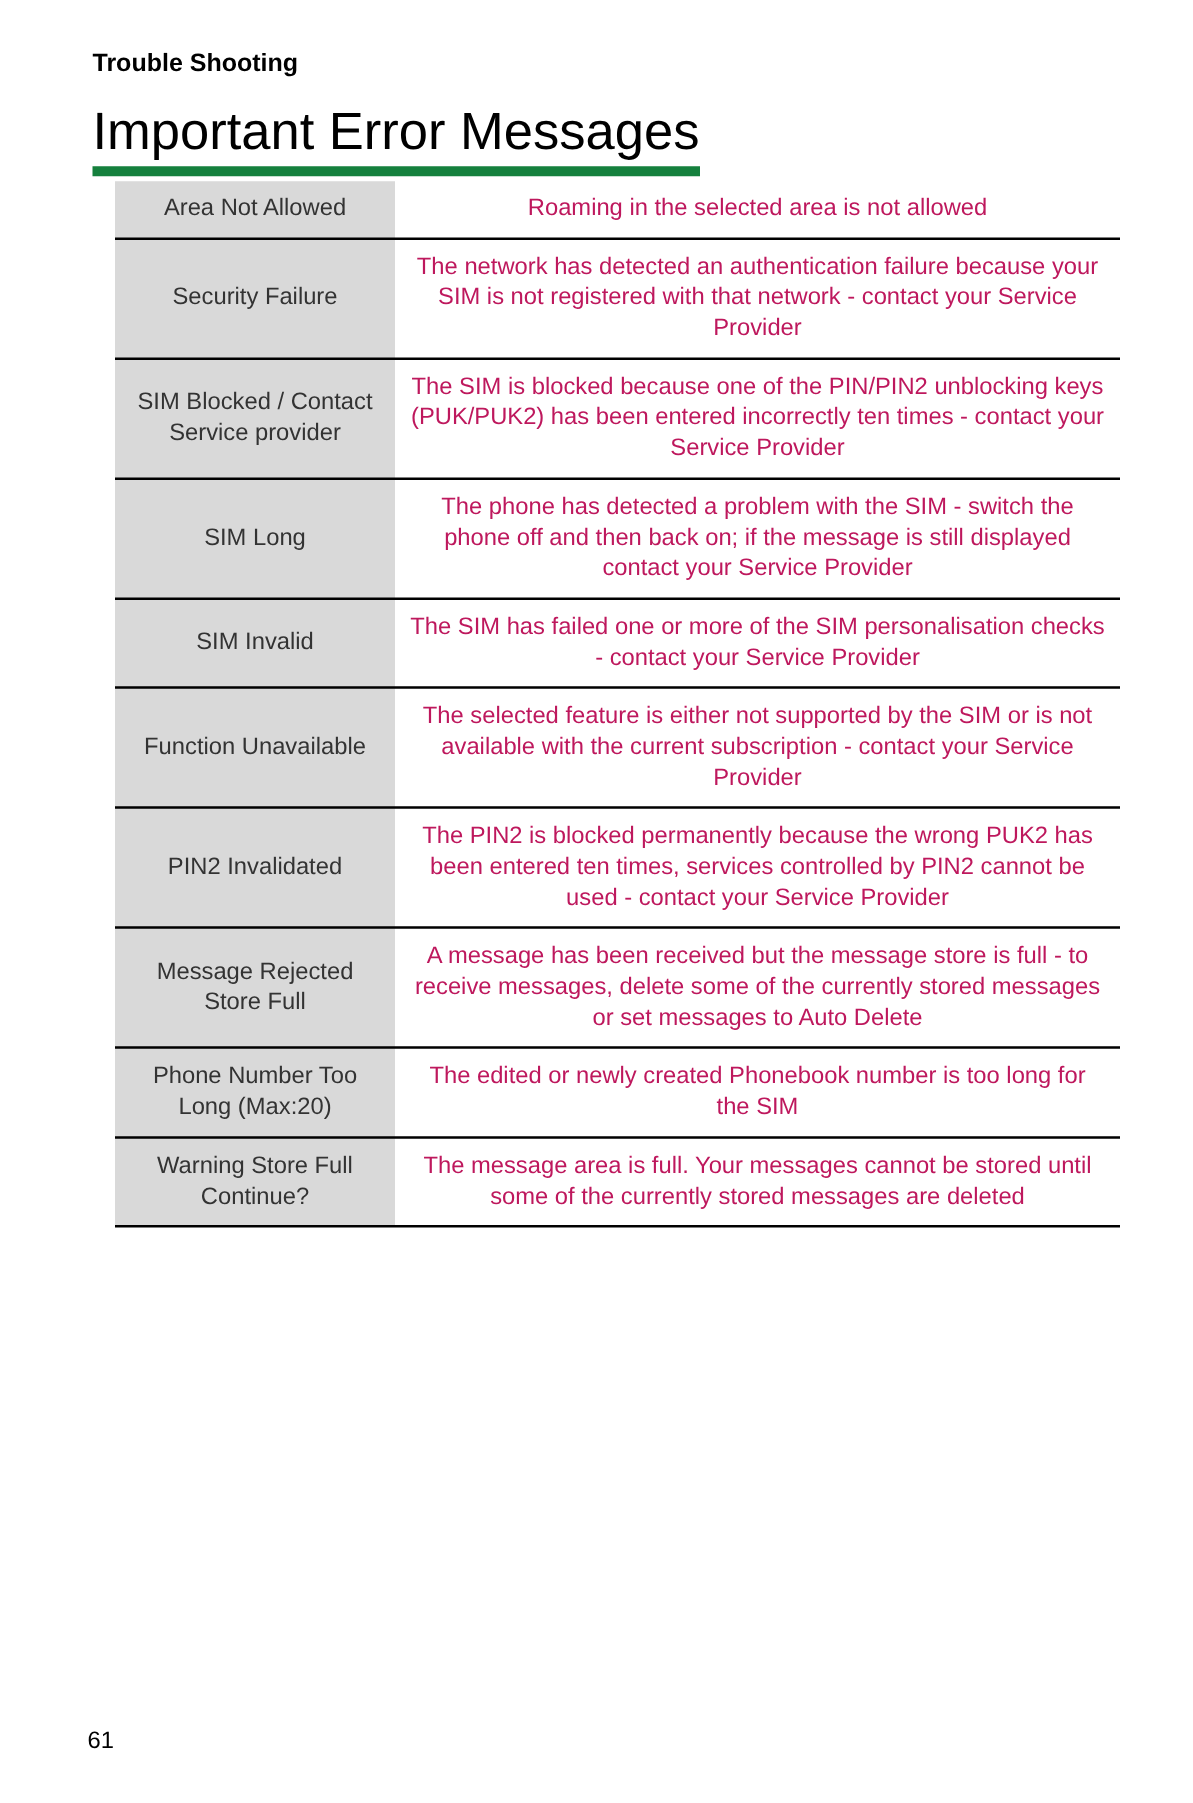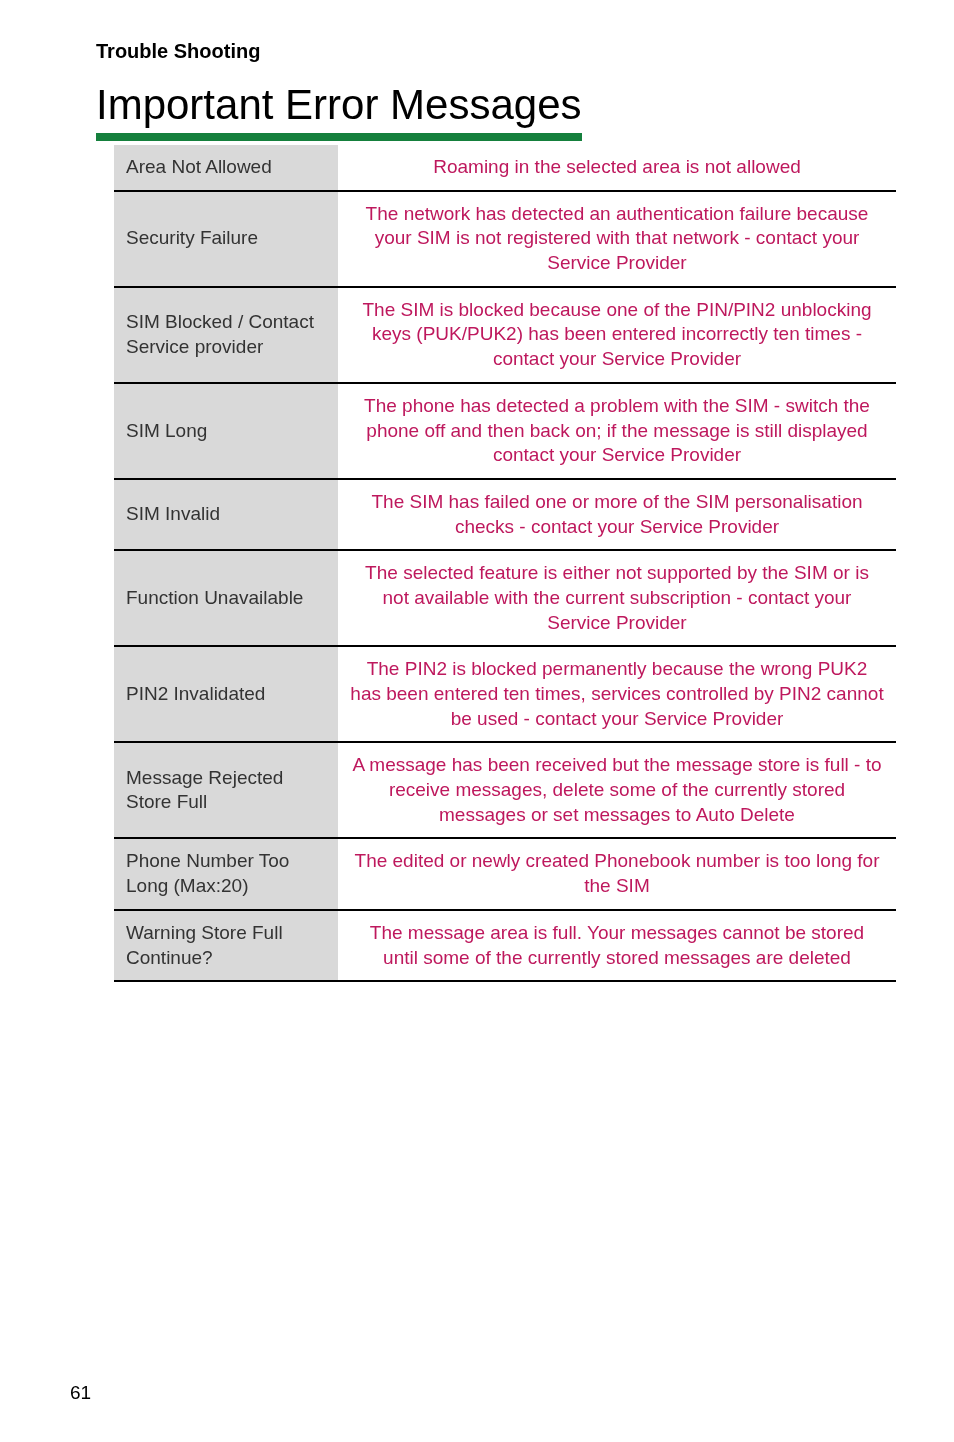--- a/index.html
+++ b/index.html
@@ -7,21 +7,21 @@
     padding: 0;
     width: 954px;
     background: #fff;
     font-family: Arial, Helvetica, sans-serif;
     color: #000;
   }
   .page {
     box-sizing: border-box;
     width: 954px;
     min-height: 1442px;
-    padding: 40px 58px 40px 96px;
+    padding: 40px 58px 40px 74px;
     position: relative;
   }
   .section-label {
     font-size: 20px;
     font-weight: 700;
     margin-bottom: 18px;
   }
   .page-title {
     font-size: 42px;
     font-weight: 400;
@@ -49,21 +49,21 @@
   }
   table.error-table tr {
     border-bottom: 2px solid #000;
   }
   table.error-table tr:first-child {
     border-top: none;
   }
   table.error-table td.name-cell {
     width: 200px;
     background: #d9d9d9;
-    text-align: left;
+    text-align: center;
     color: #333;
   }
   table.error-table td.desc-cell {
     text-align: center;
     color: #be185d;
   }
   .page-number {
     position: absolute;
     bottom: 38px;
     left: 70px;

